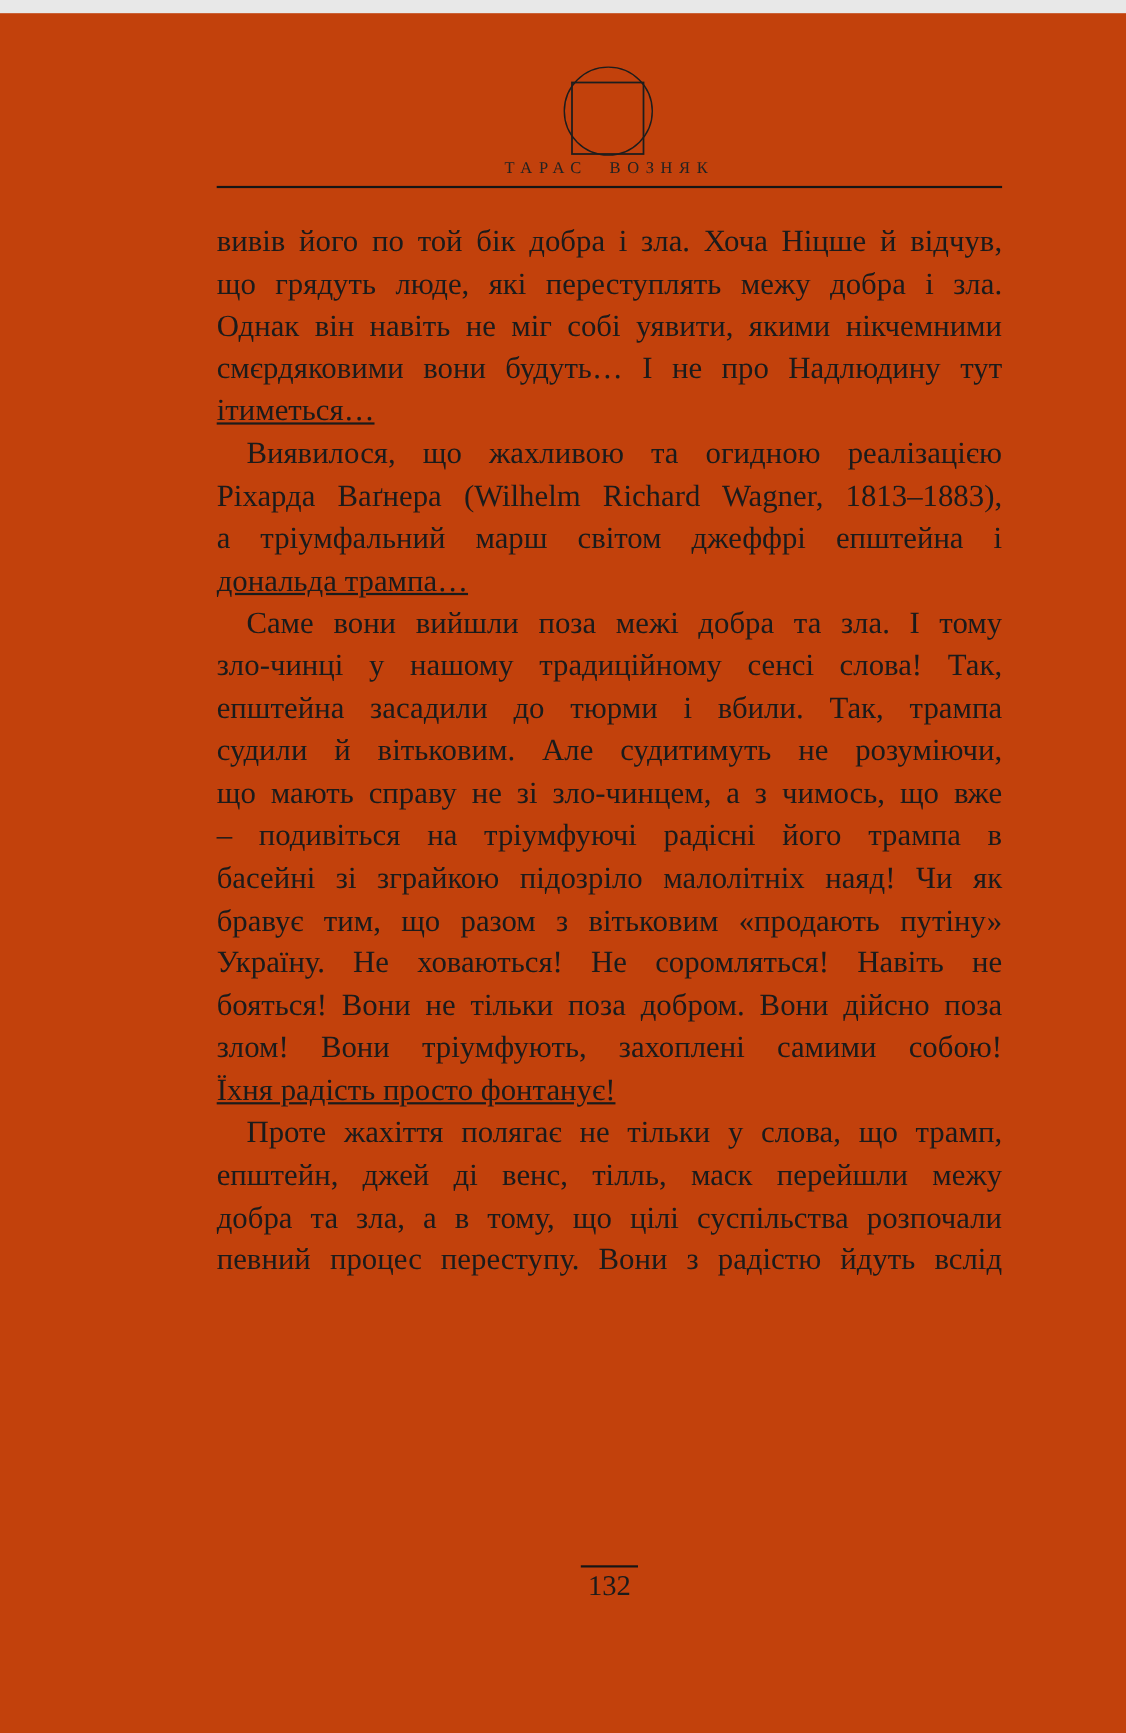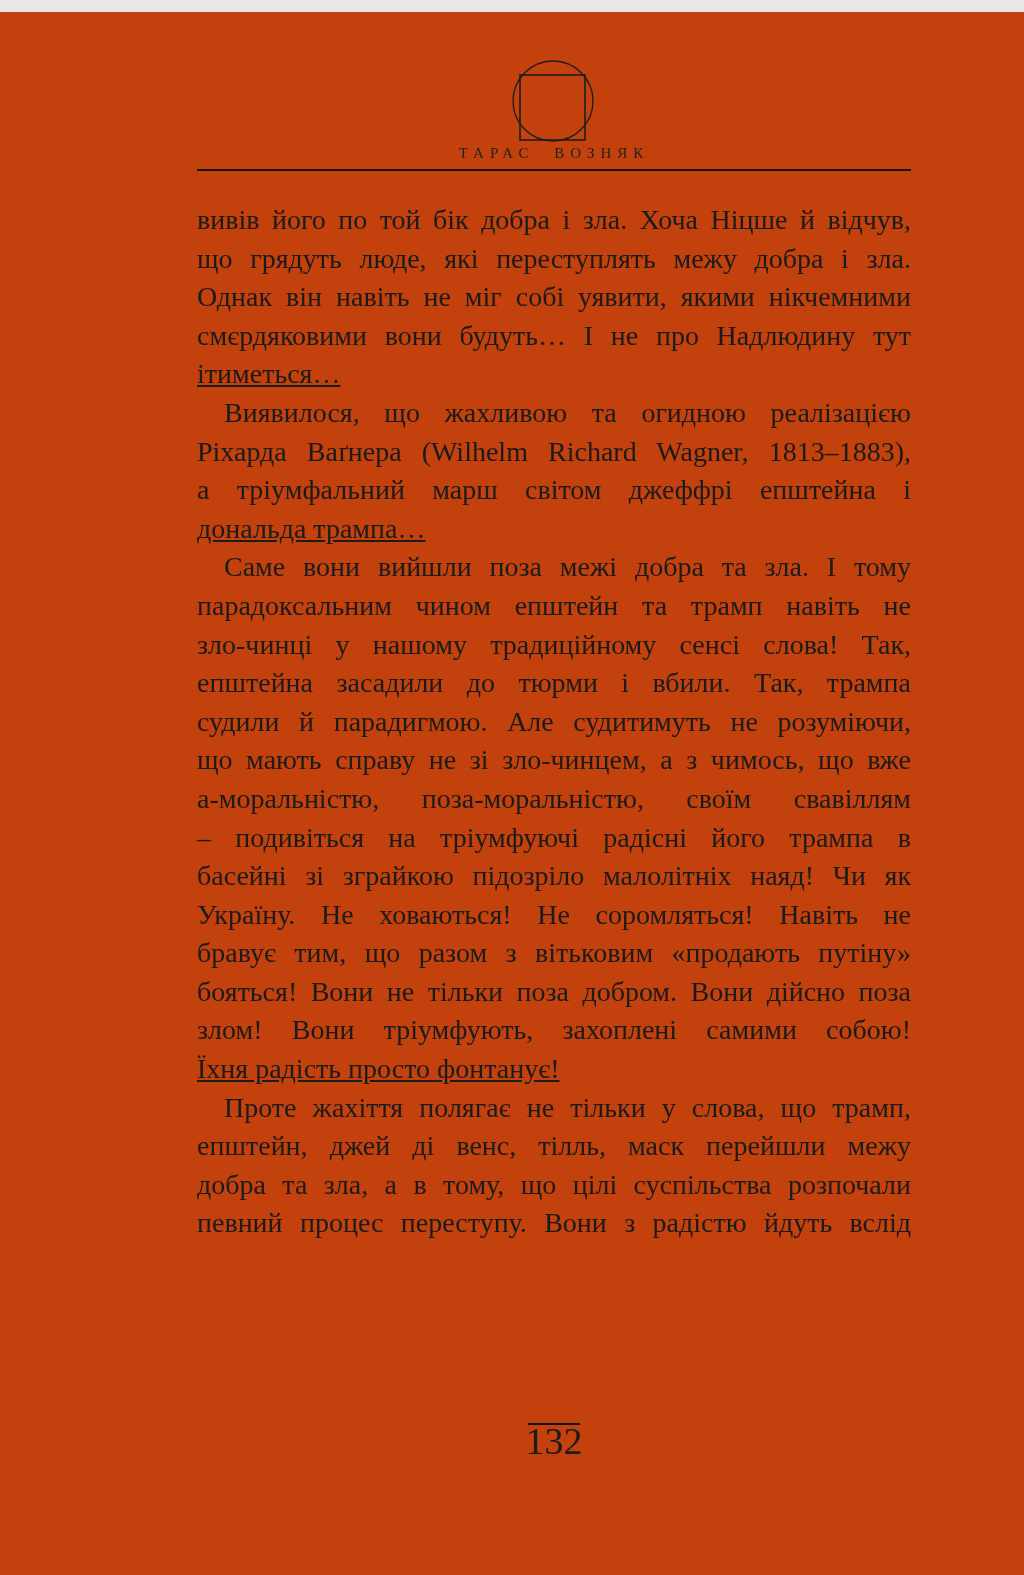--- a/index.html
+++ b/index.html
@@ -77,21 +77,21 @@
     width: 100%;
     display: flex;
     flex-direction: column;
     align-items: center;
   }
   .pagenum-rule {
     width: 52px;
     border-top: 2px solid #151515;
   }
   .pagenum {
-    font-size: 38px;
+    font-size: 26px;
     line-height: 33px;
     color: #1b1b1b;
   }
   .logo svg { display: block; }
 </style>
 </head>
 <body>
 
 <div class="page">
   <div class="content">
@@ -116,32 +116,30 @@
           <div class="line lastline">ітиметься…</div>
         </div>
         <div class="para">
           <div class="line firstline">Виявилося, що жахливою та огидною реалізацією</div>
           <div class="line">Ріхарда Ваґнера (Wilhelm Richard Wagner, 1813–1883),</div>
           <div class="line">а тріумфальний марш світом джеффрі епштейна і</div>
           <div class="line lastline">дональда трампа…</div>
         </div>
         <div class="para">
           <div class="line firstline">Саме вони вийшли поза межі добра та зла. І тому</div>
-          <div class="line">парадоксальним чином епштейн та трамп навіть не</div>
           <div class="line">зло-чинці у нашому традиційному сенсі слова! Так,</div>
           <div class="line">епштейна засадили до тюрми і вбили. Так, трампа</div>
-          <div class="line">судили й парадигмою. Але судитимуть не розуміючи,</div>
+          <div class="line">судили й вітьковим. Але судитимуть не розуміючи,</div>
           <div class="line">що мають справу не зі зло-чинцем, а з чимось, що вже</div>
         </div>
         <div class="para">
-          <div class="line">а-моральністю, поза-моральністю, своїм свавіллям</div>
           <div class="line">– подивіться на тріумфуючі радісні його трампа в</div>
           <div class="line">басейні зі зграйкою підозріло малолітніх наяд! Чи як</div>
+          <div class="line">бравує тим, що разом з вітьковим «продають путіну»</div>
           <div class="line">Україну. Не ховаються! Не соромляться! Навіть не</div>
-          <div class="line">бравує тим, що разом з вітьковим «продають путіну»</div>
           <div class="line">бояться! Вони не тільки поза добром. Вони дійсно поза</div>
           <div class="line">злом! Вони тріумфують, захоплені самими собою!</div>
           <div class="line lastline">Їхня радість просто фонтанує!</div>
         </div>
         <div class="para">
           <div class="line firstline">Проте жахіття полягає не тільки у слова, що трамп,</div>
           <div class="line">епштейн, джей ді венс, тілль, маск перейшли межу</div>
           <div class="line">добра та зла, а в тому, що цілі суспільства розпочали</div>
           <div class="line">певний процес переступу. Вони з радістю йдуть вслід</div>
         </div>

